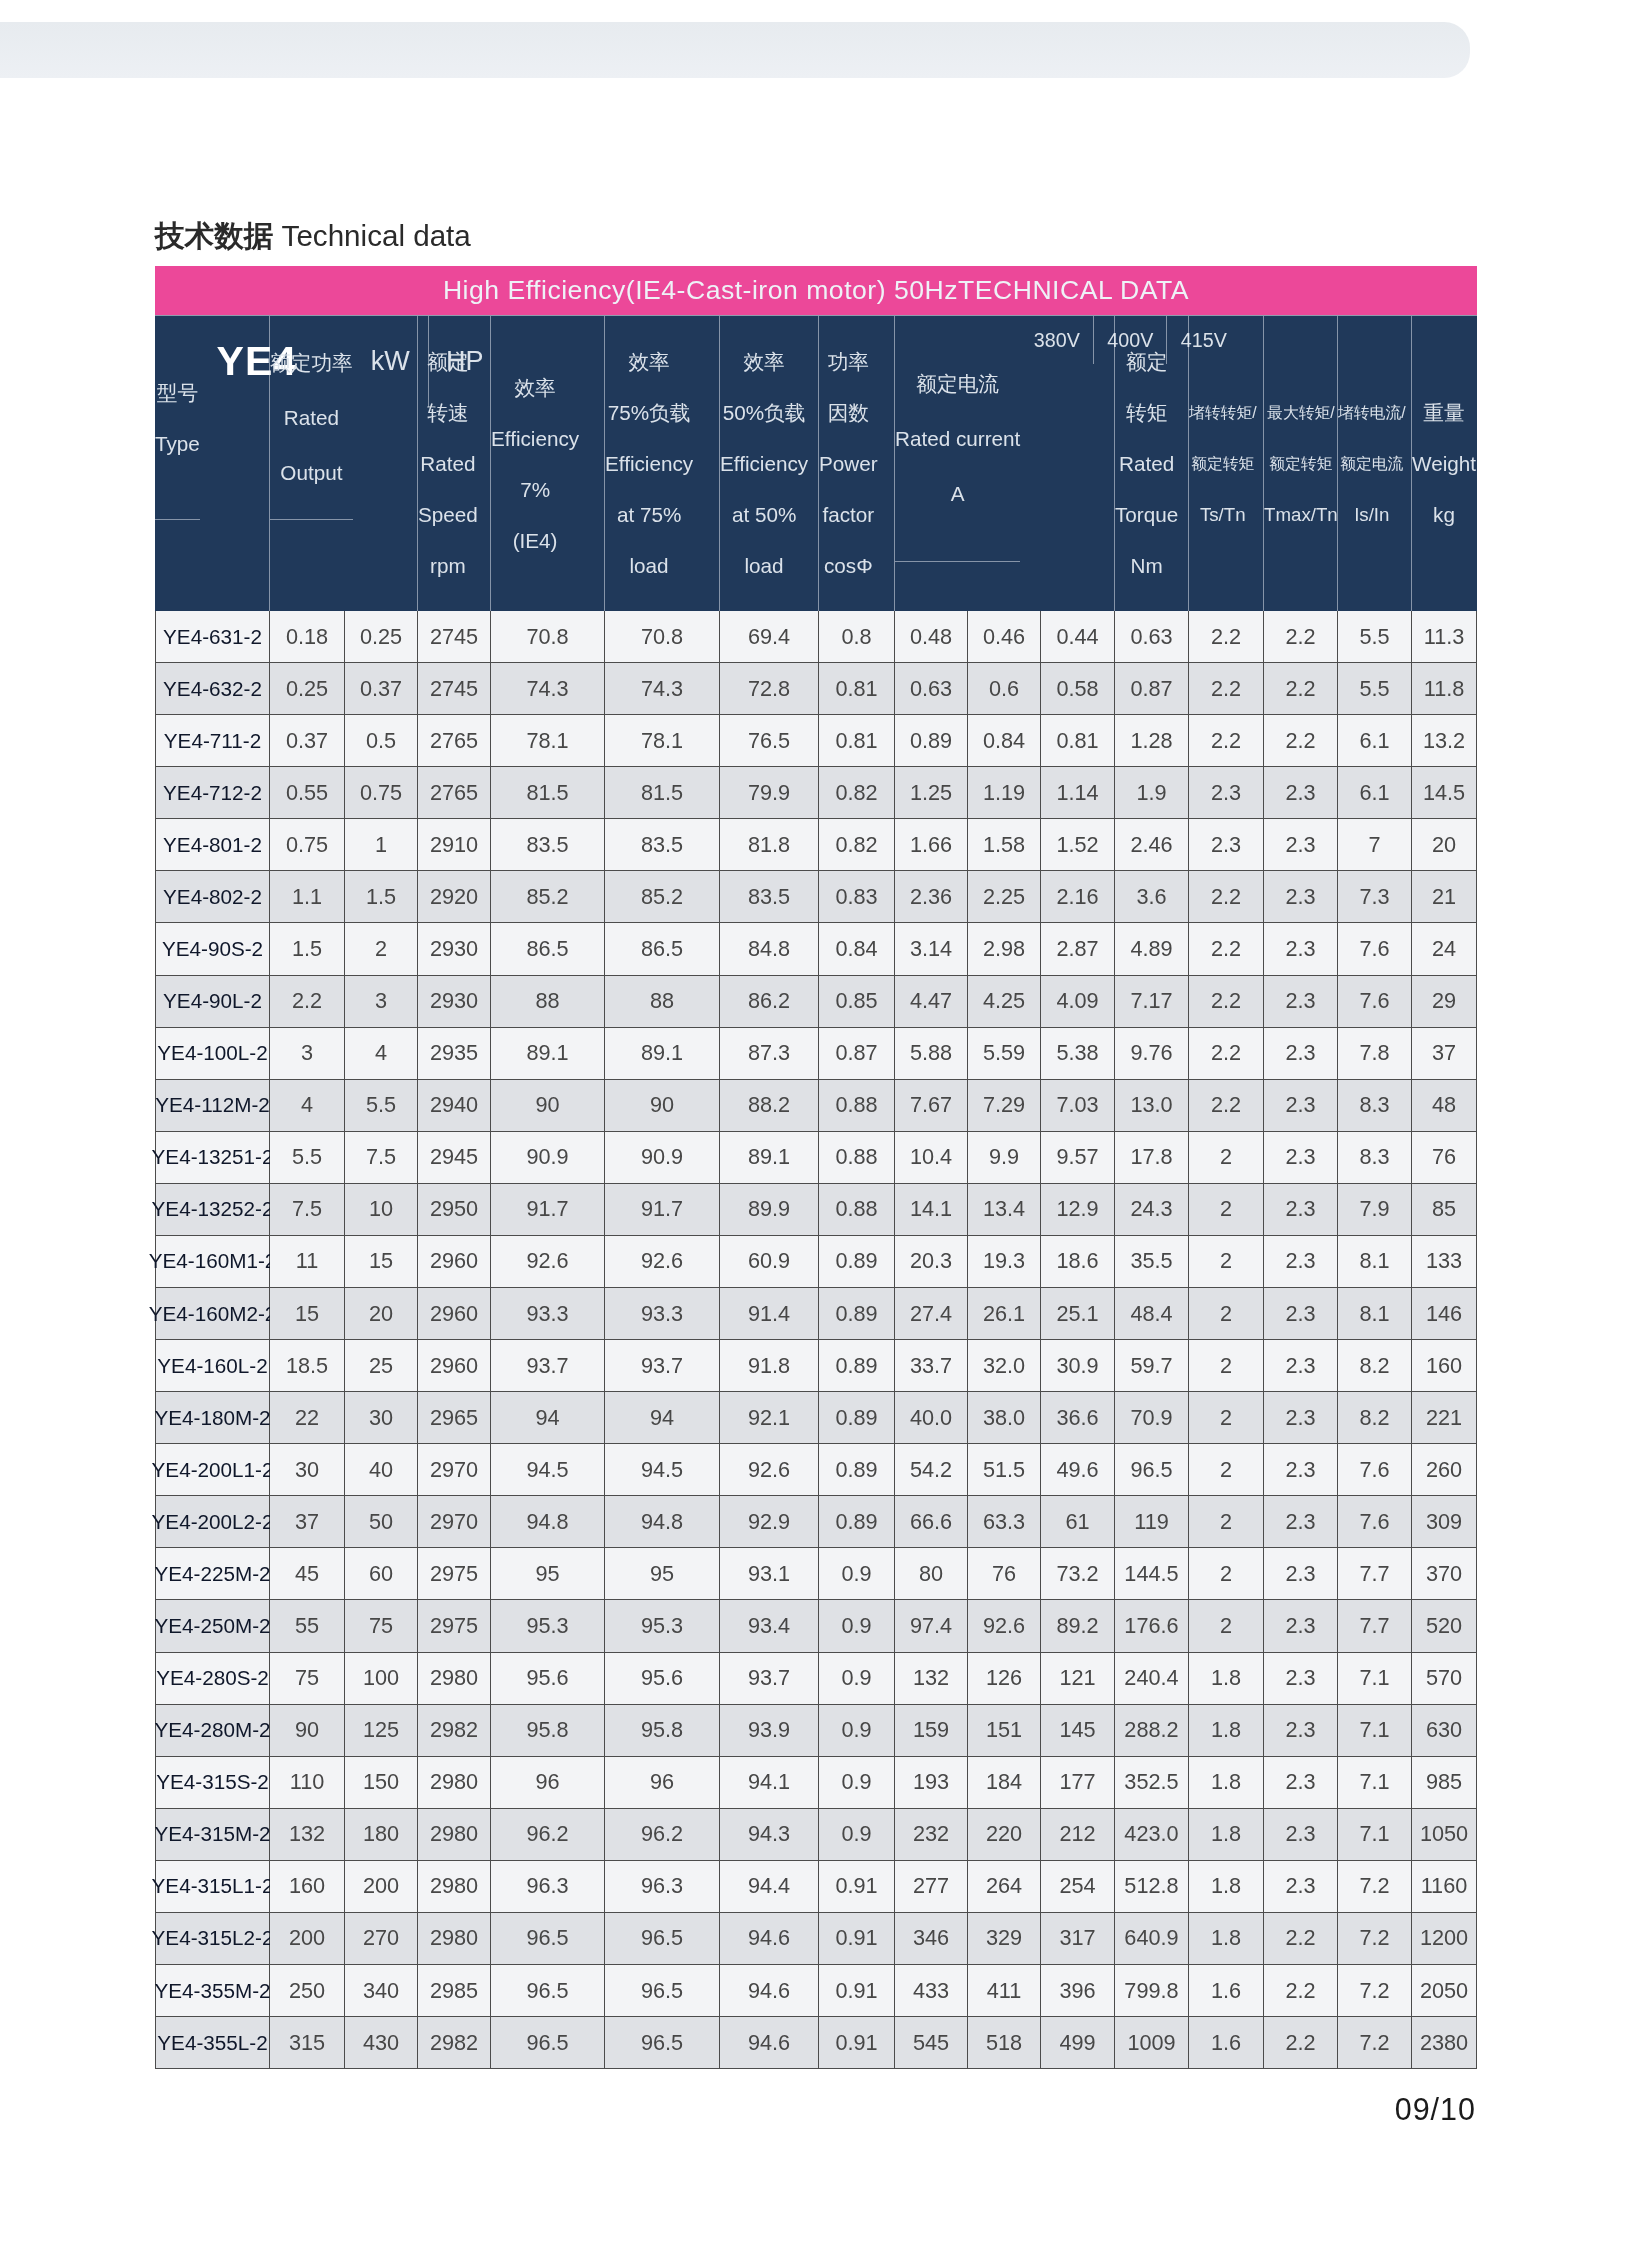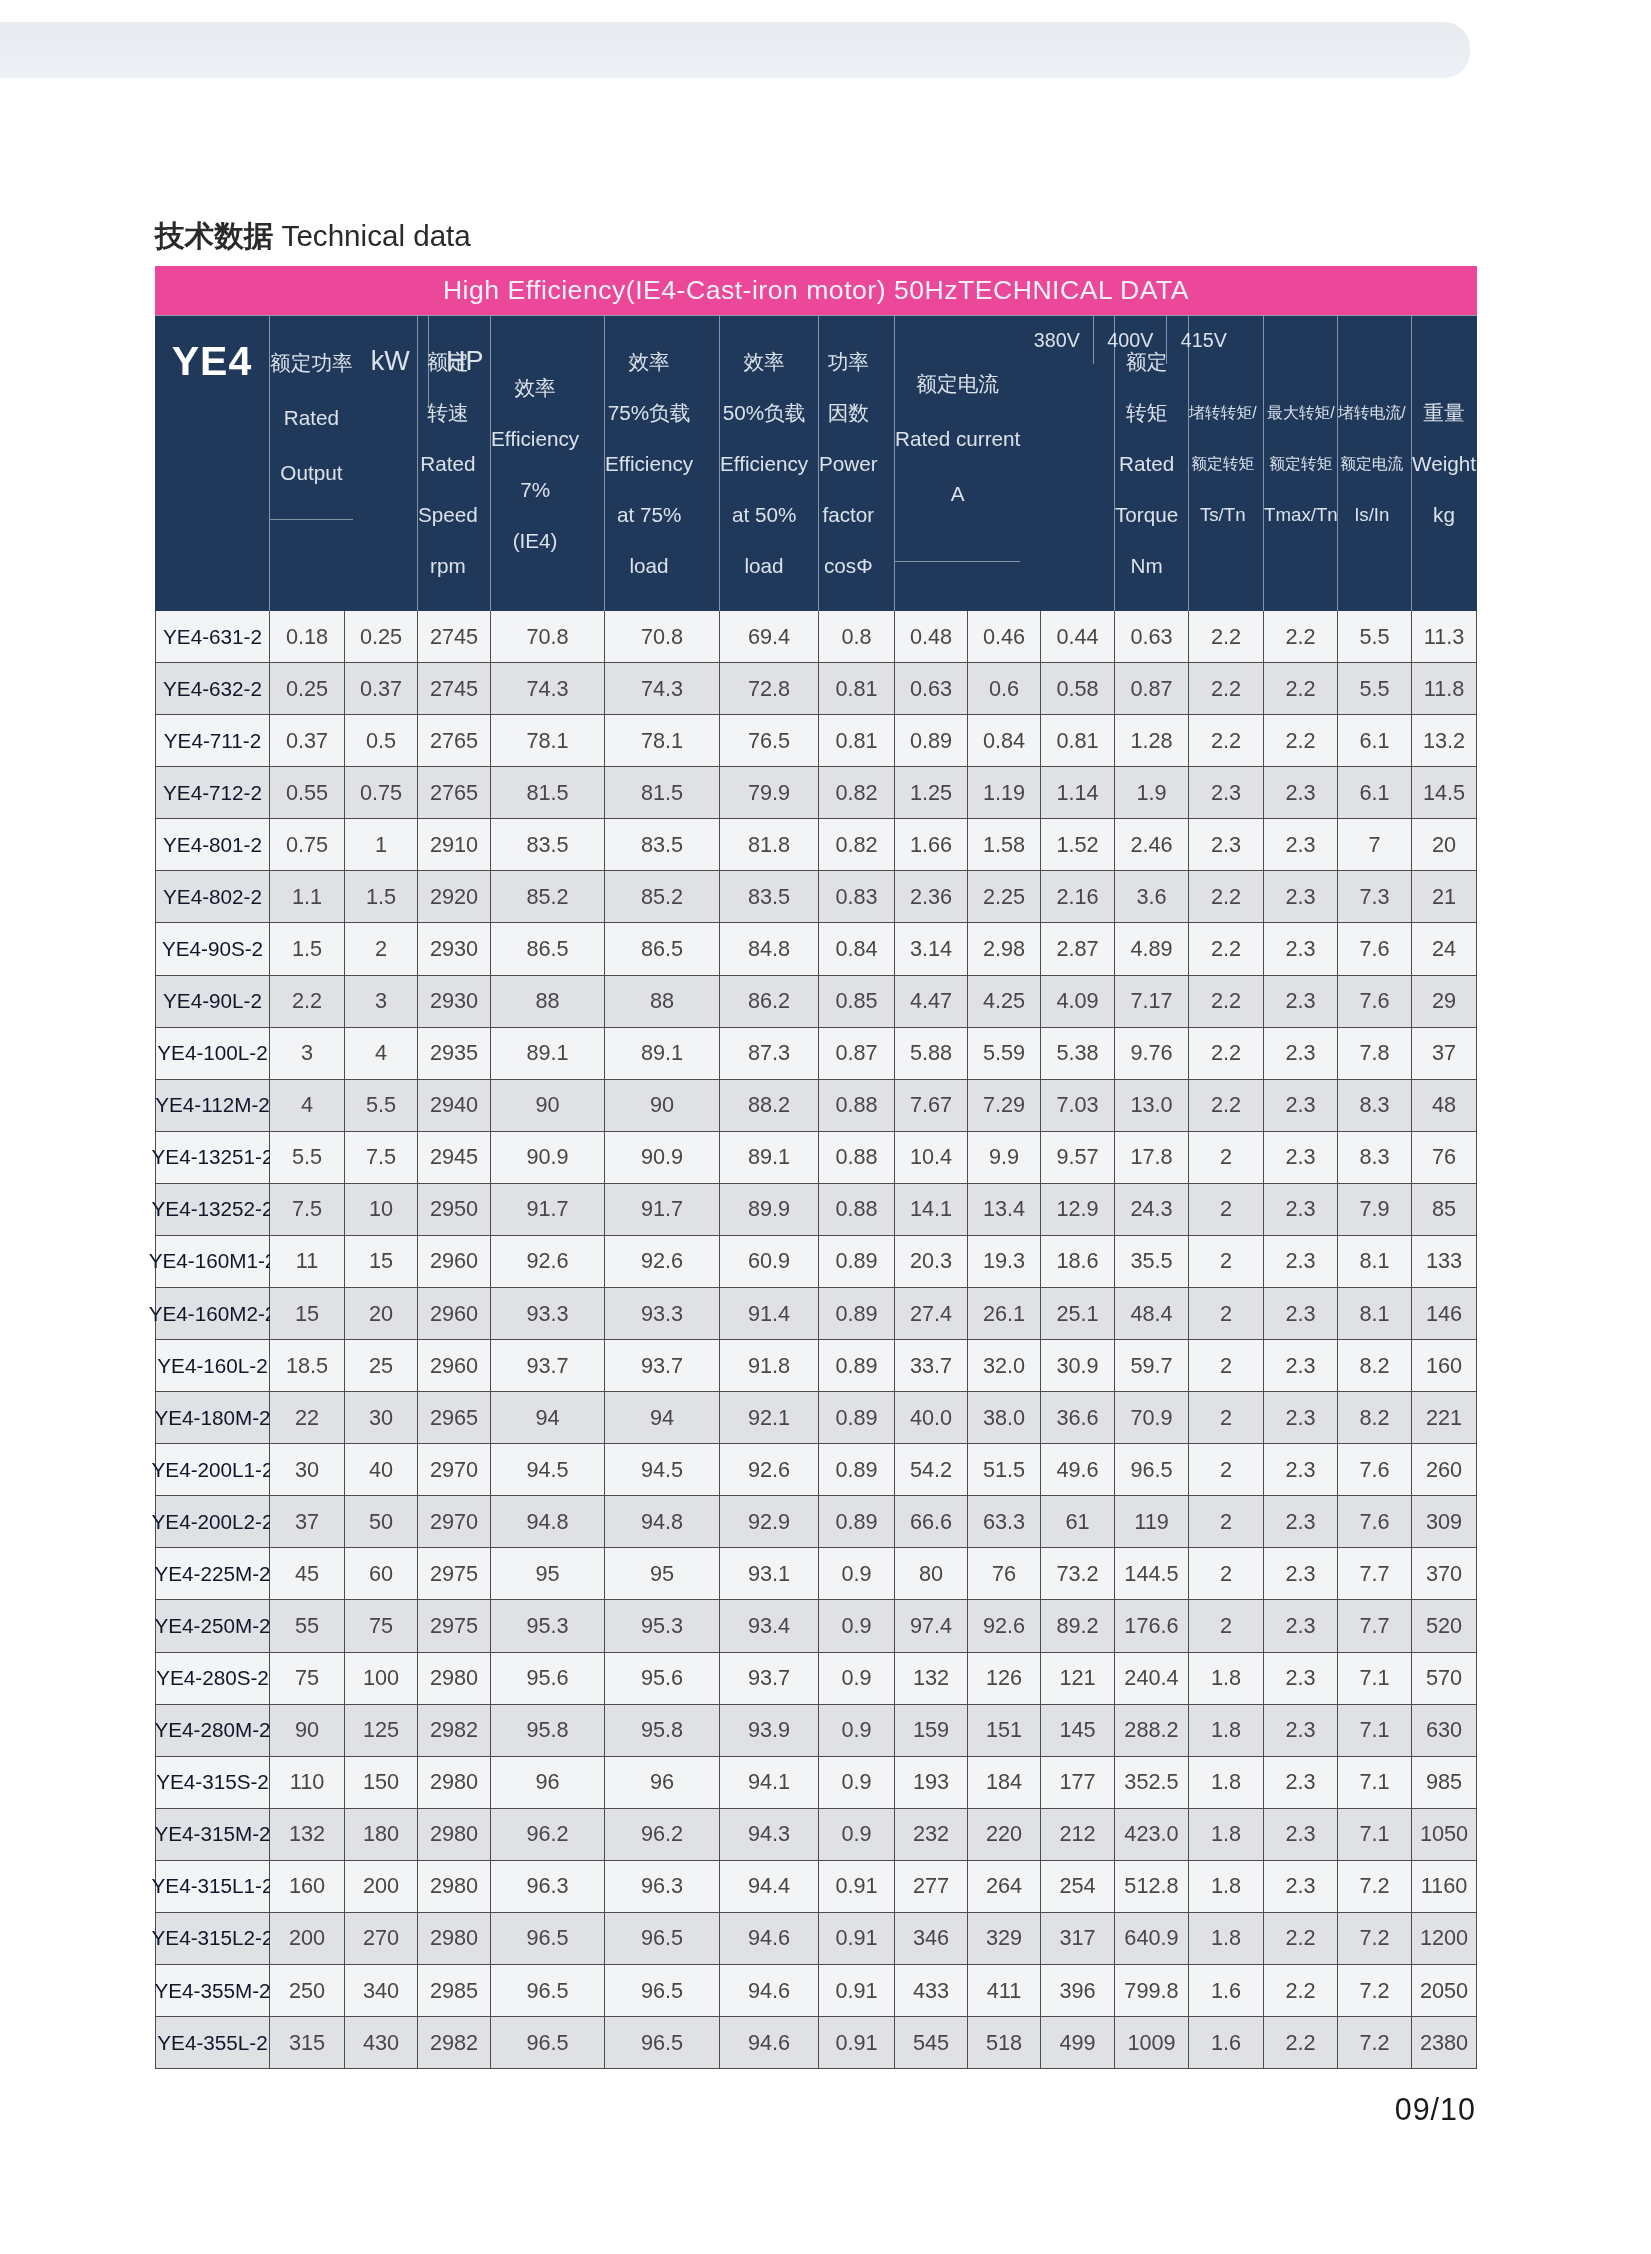--- a/index.html
+++ b/index.html
@@ -78,20 +78,24 @@
     <span class="en">Technical data</span>
   </div>
 
   <div class="dtable">
 
     <div class="ttitle">High Efficiency(IE4-Cast-iron motor) 50HzTECHNICAL DATA</div>
 
     <div class="theader">
 
       <div class="hcol c0">
+        <div class="hcell top">
+          <span class="hline">型号</span>
+          <span class="hline">Type</span>
+        </div>
         <div class="subrow">
           <div class="subcell c0 series">YE4</div>
         </div>
       </div>
 
       <div class="hcol g-output">
         <div class="hcell top">
           <span class="hline gap3">额定功率</span>
           <span class="hline gap3">Rated</span>
           <span class="hline gap3">Output</span>

